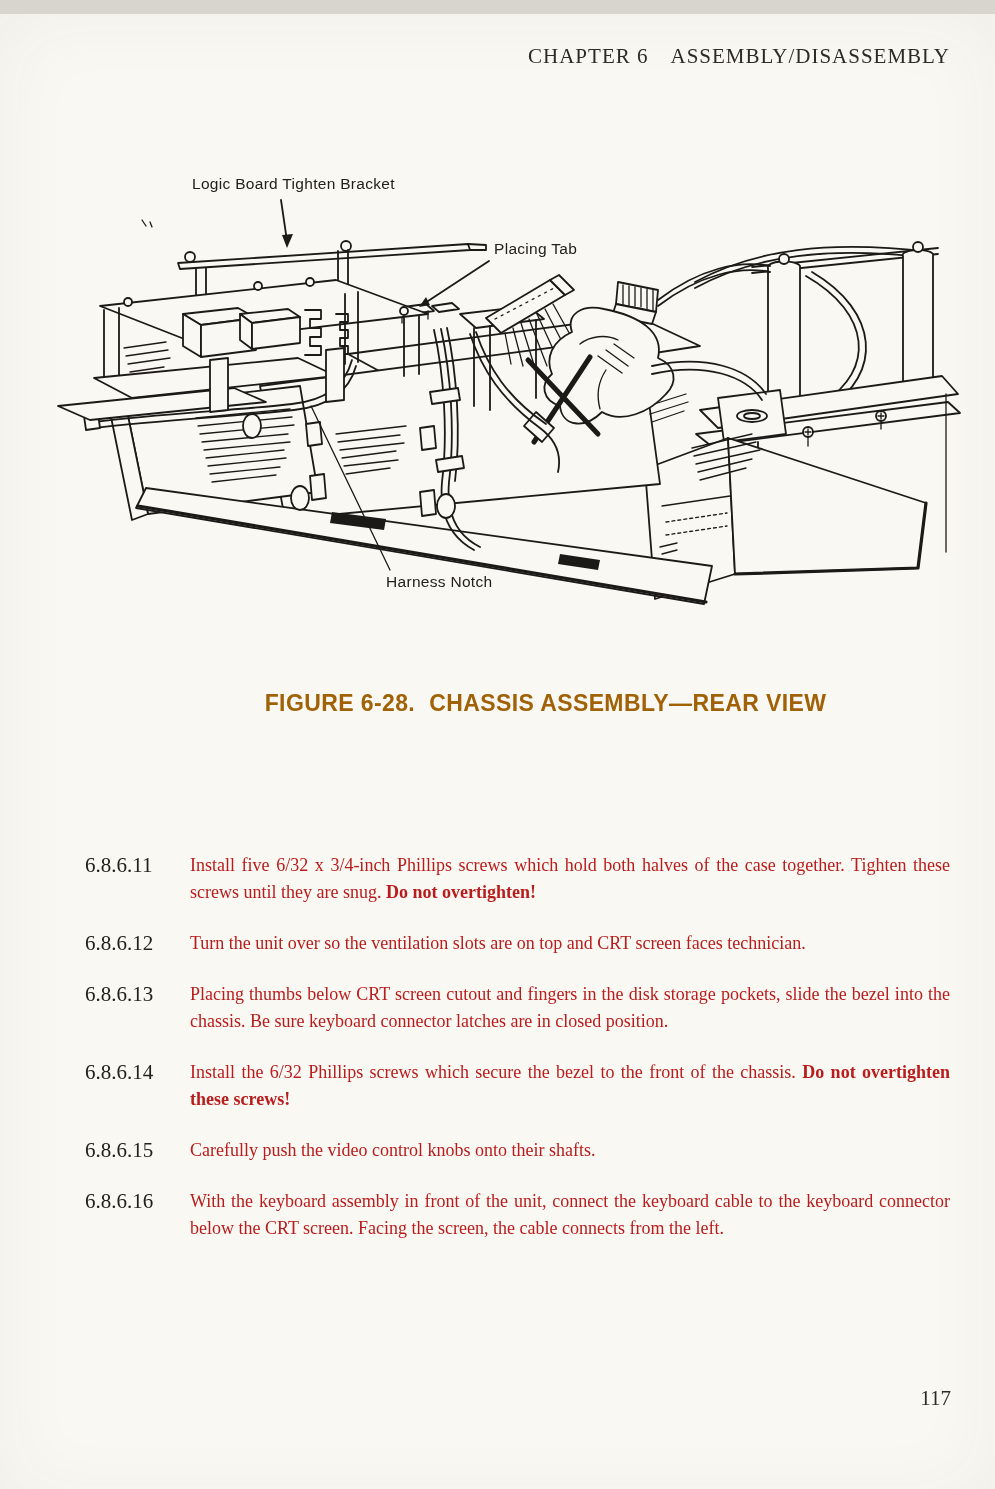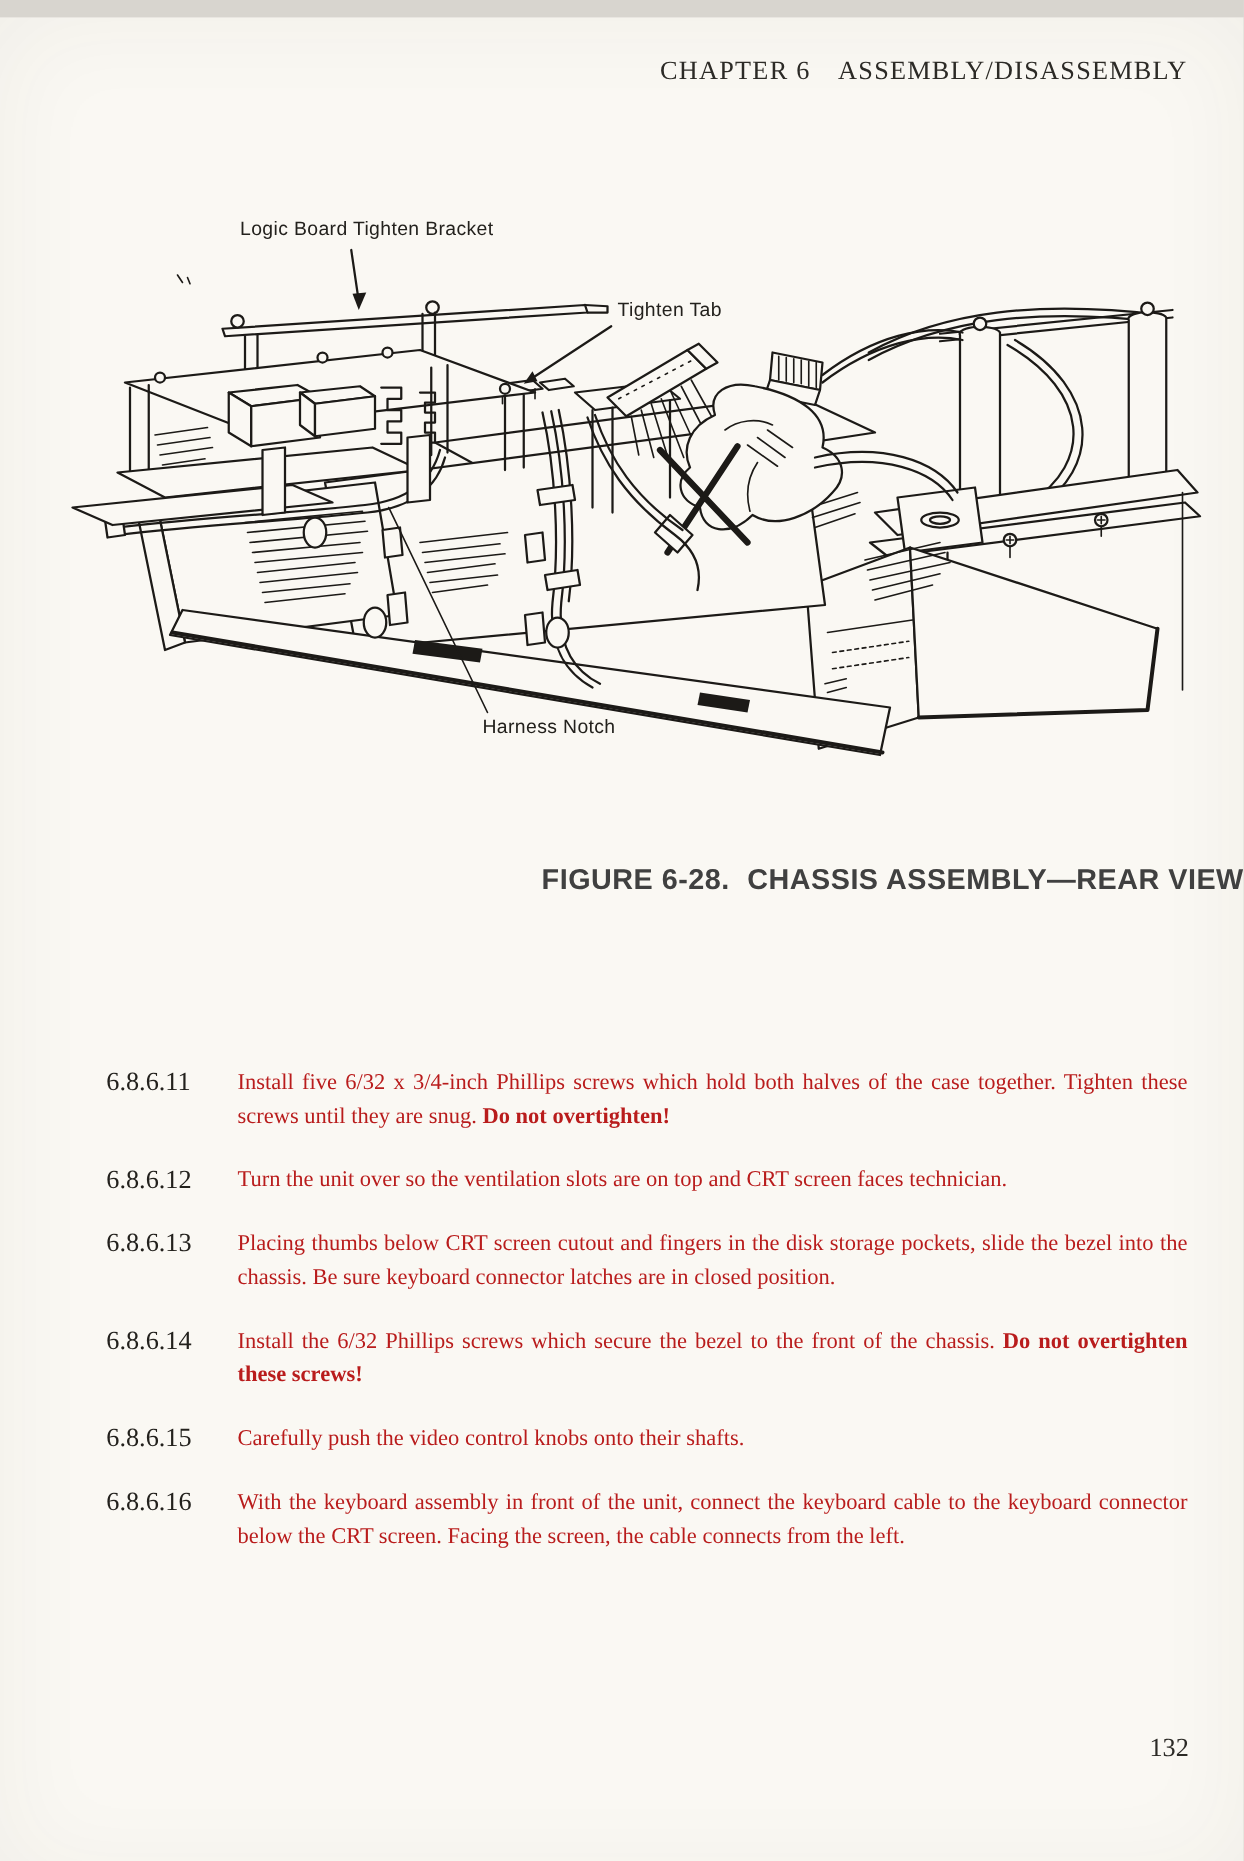--- a/index.html
+++ b/index.html
@@ -12,23 +12,23 @@
   .hdr{
     position:absolute;top:30px;right:45px;
     font-family:"Liberation Serif", serif;font-size:21px;letter-spacing:1px;color:#2c2a26;
   }
   .hdr .gap{display:inline-block;width:22px;}
   .fig-label{
     position:absolute;font-family:"Liberation Sans", sans-serif;
     font-size:15.5px;letter-spacing:.3px;color:#23211d;white-space:nowrap;
   }
   .caption{
-    position:absolute;top:676px;left:96px;right:0;text-align:right;
+    position:absolute;top:676px;left:96px;right:0;text-align:center;
     font-family:"Liberation Sans", sans-serif;font-weight:bold;
-    font-size:23px;letter-spacing:.4px;color:#404040;white-space:nowrap;
+    font-size:23px;letter-spacing:.4px;color:#a16207;white-space:nowrap;
   }
   .caption .cap-num{margin-right:14px;}
   .steps{position:absolute;top:838px;left:85px;width:865px;}
   .step{display:flex;margin-bottom:24px;}
   .step-num{
     width:105px;flex:0 0 105px;font-size:21px;line-height:27px;color:#23211d;
   }
   .step-text{
     width:760px;flex:1;font-size:18px;line-height:27px;color:#b91c1c;
     text-align:justify;
@@ -192,21 +192,21 @@
         <path d="M281,186 L287,227"></path>
         <polygon class="dk" points="287,234 282,221 293,220"></polygon>
         <path d="M489,247 L425,289"></path>
         <polygon class="dk" points="419,293 430,291 426,283"></polygon>
         <path class="thin" d="M390,556 L311,392"></path>
       </g>
     </g>
   </svg>
 
   <div class="fig-label" style="left:192px;top:161px">Logic Board Tighten Bracket</div>
-  <div class="fig-label" style="left:494px;top:226px">Tighten Tab</div>
+  <div class="fig-label" style="left:494px;top:226px">Placing Tab</div>
   <div class="fig-label" style="left:386px;top:559px">Harness Notch</div>
 
   <div class="caption">
     <span class="cap-num">FIGURE 6-28.</span><span>CHASSIS ASSEMBLY—REAR VIEW</span>
   </div>
 
   <div class="steps">
 
     <div class="step">
       <div class="step-num">6.8.6.11</div>
@@ -233,15 +233,15 @@
       <div class="step-text"><span>Carefully push the video control knobs onto their shafts.</span><b></b></div>
     </div>
 
     <div class="step">
       <div class="step-num">6.8.6.16</div>
       <div class="step-text"><span>With the keyboard assembly in front of the unit, connect the keyboard cable to the keyboard connector below the CRT screen. Facing the screen, the cable connects from the left.</span><b></b></div>
     </div>
 
   </div>
 
-  <div class="pagenum">132</div>
+  <div class="pagenum">117</div>
 
 </div>
 
 </body></html>

